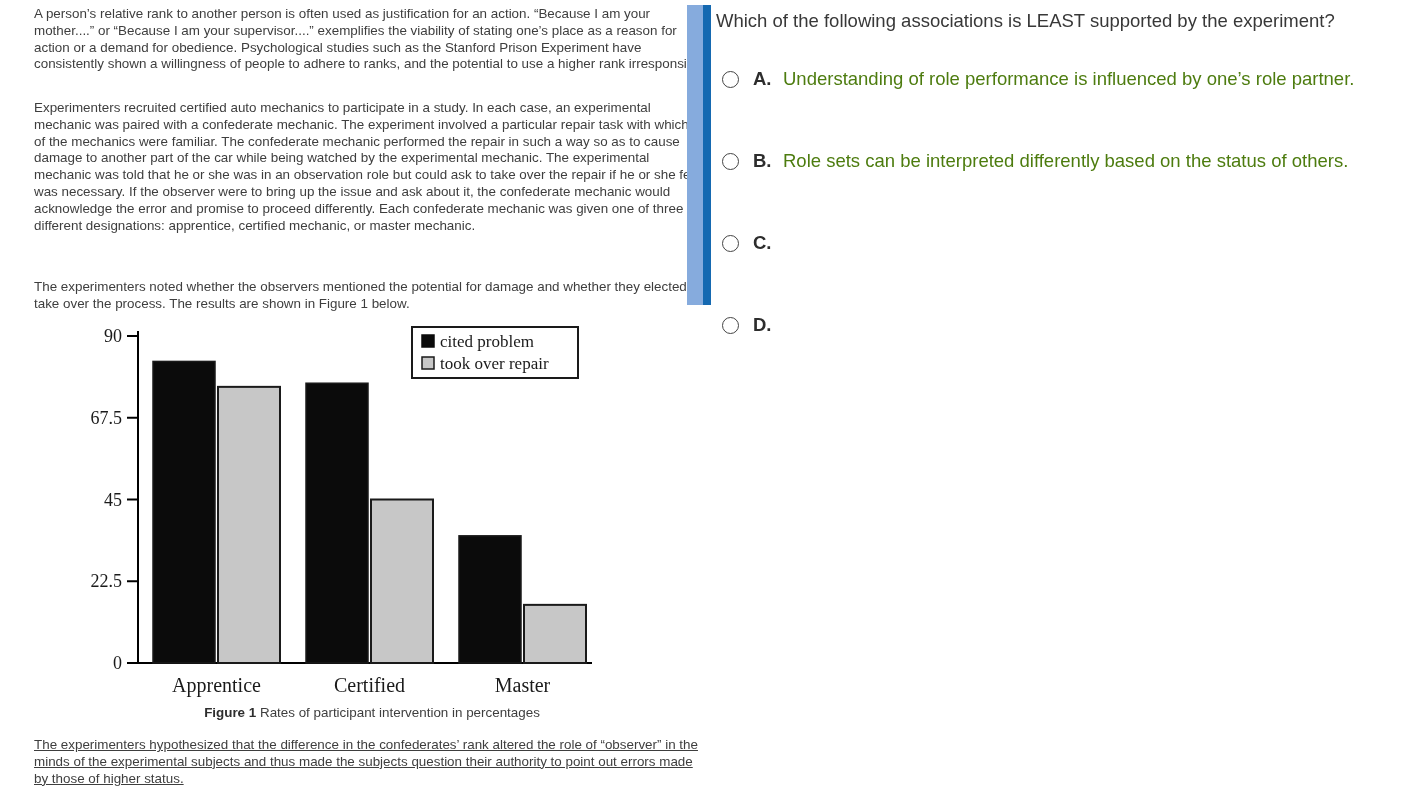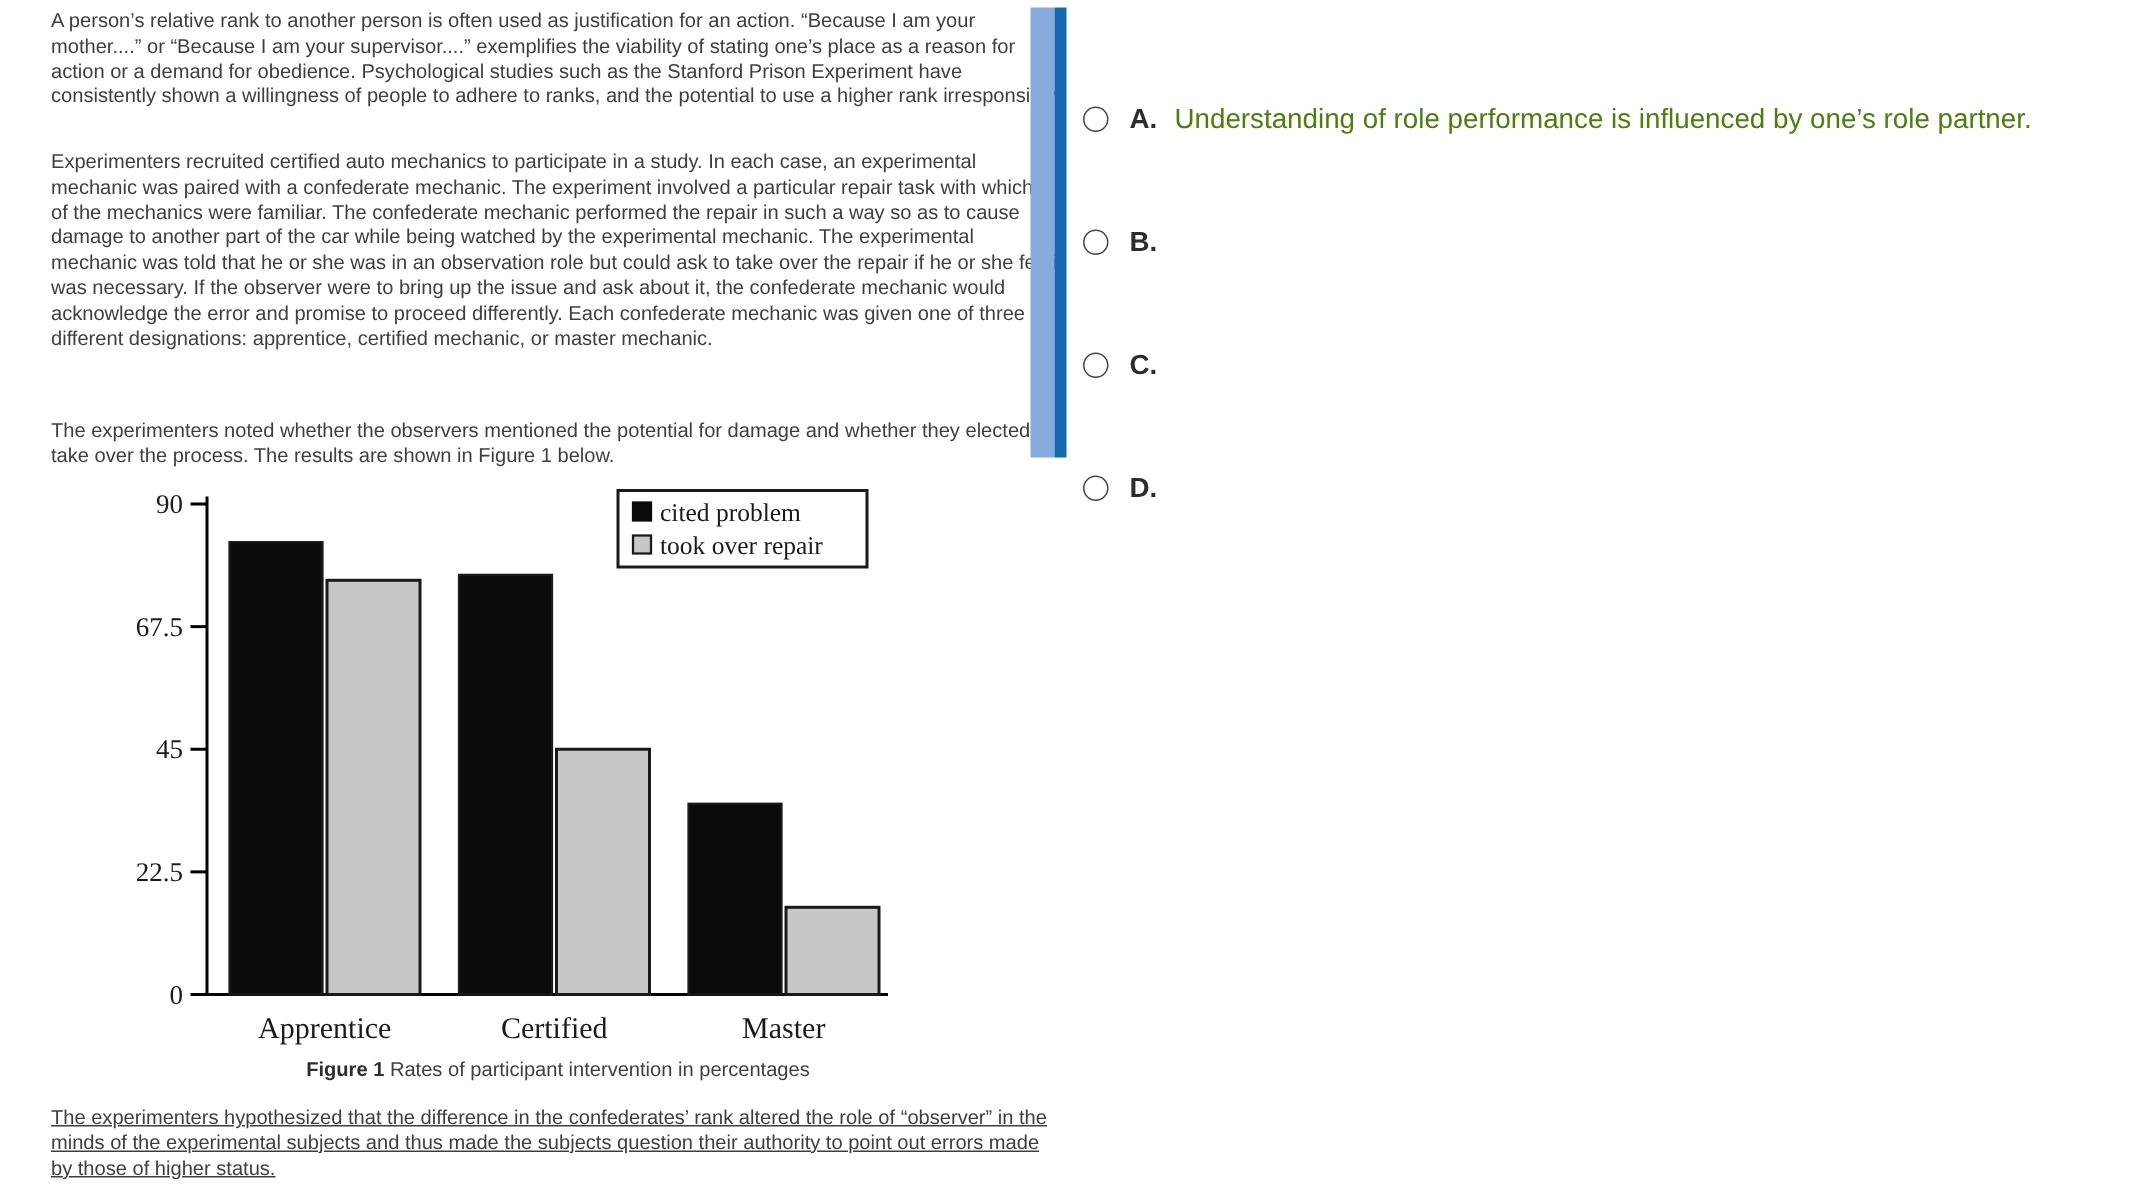--- a/index.html
+++ b/index.html
@@ -90,30 +90,32 @@
       <text x="440" y="54" class="legend">took over repair</text>
     </svg>
 </div>
 
 <div class="divider">
   <div class="light" id="div-light" style="background: rgb(134, 171, 221);"></div>
   <div class="dark" id="div-dark" style="background: rgb(21, 105, 177);"></div>
 </div>
 
 <div class="qpanel">
+  <div class="question">Which of the following associations is LEAST supported by the experiment?</div>
 
   <div class="option opt-a">
     <div class="radio"></div>
     <div class="letter">A.</div>
     <div class="opt-text">Understanding of role performance is influenced by one’s role partner.</div>
   </div>
 
   <div class="option opt-b">
     <div class="radio"></div>
     <div class="letter">B.</div>
+    <div class="opt-text">Role sets can be interpreted differently based on the status of others.</div>
   </div>
 
   <div class="option opt-c">
     <div class="radio"></div>
     <div class="letter">C.</div>
   </div>
 
   <div class="option opt-d">
     <div class="radio"></div>
     <div class="letter">D.</div>

